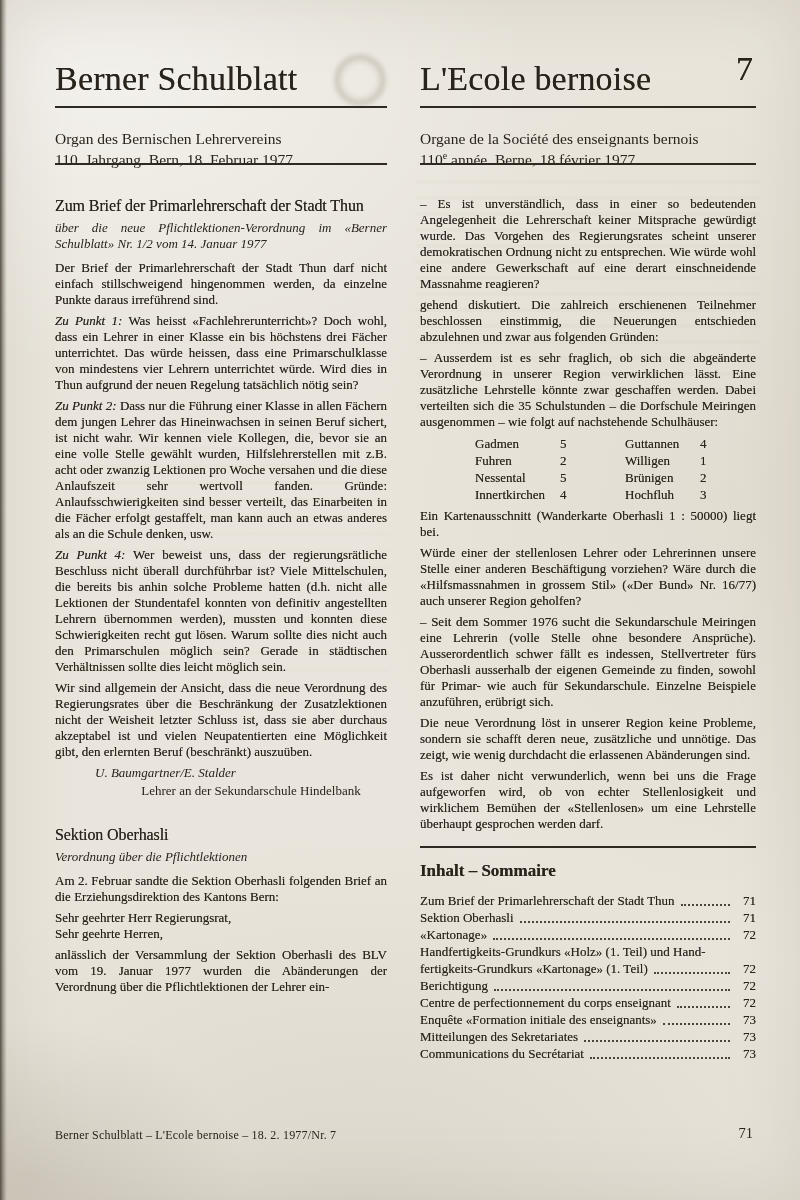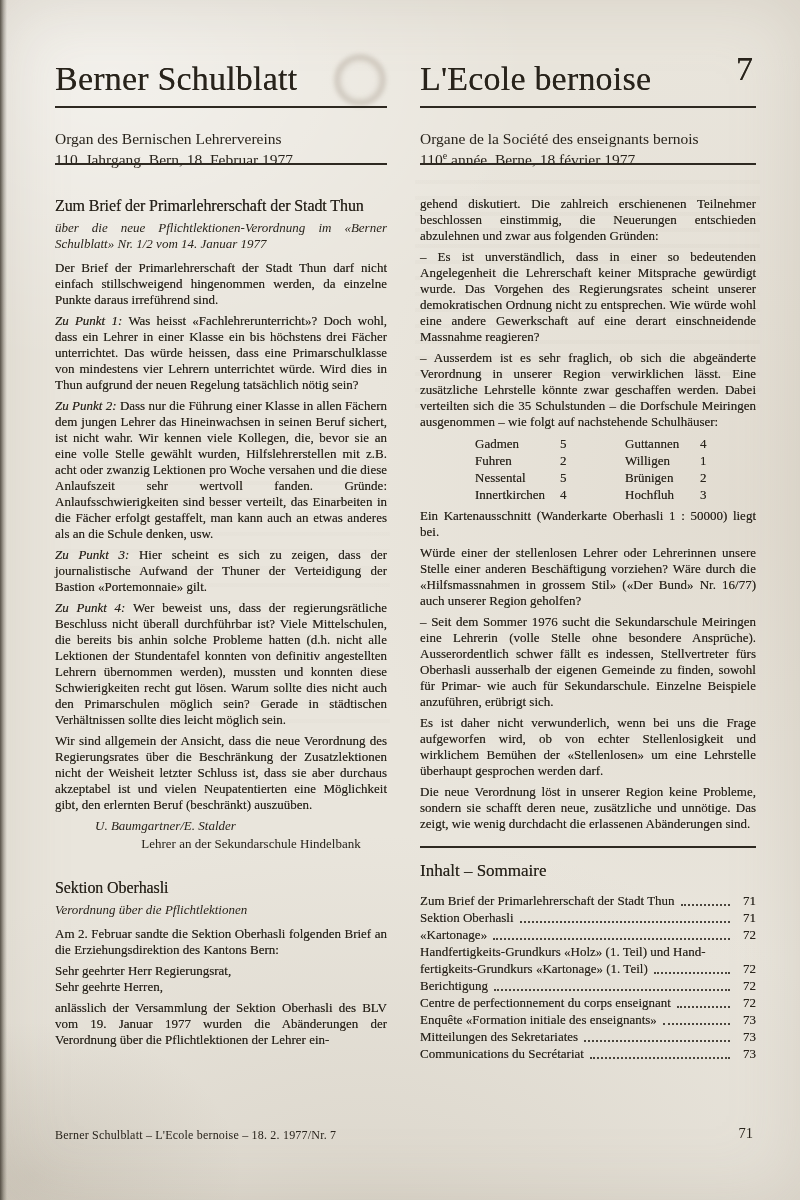--- a/index.html
+++ b/index.html
@@ -64,21 +64,21 @@
   .sig-role{font-size:13px;text-align:center;margin:2px 0 0;padding-left:60px;}
   .article-2{margin-top:26px;}
   .salutation{white-space:pre-line;}
   
   .school-table{margin:3px 0 5px 55px;}
   .school-row{display:grid;grid-template-columns:85px 65px 75px 41px;font-size:13px;line-height:17px;
     text-shadow:0 0 .35px rgba(40,35,27,.6);}
   
   .toc{margin-top:14px;}
   .toc-rule{border-top:2px solid #2e2921;margin:0 0 13px;}
-  .toc-heading{font-size:17px;font-weight:400;margin:0 0 11px;text-shadow:0 0 .4px rgba(40,35,27,.7);}
+  .toc-heading{font-size:17px;font-weight:700;margin:0 0 11px;text-shadow:0 0 .4px rgba(40,35,27,.7);}
   .toc-line,.toc-row{font-size:13px;line-height:17px;text-shadow:0 0 .3px rgba(40,35,27,.55);}
   .toc-row{display:flex;align-items:flex-end;}
   .toc-label{white-space:nowrap;}
   .toc-leader{flex:1 1 auto;margin:0 4px 3px 6px;border-bottom:2px dotted rgba(46,41,33,.85);height:11px;}
   .toc-page{width:22px;text-align:right;}
   
   .footer-line{position:absolute;top:1128px;left:55px;font-size:12px;letter-spacing:.2px;}
   .footer-page{position:absolute;top:1125px;right:47px;font-size:14.5px;}
 </style>
 </head>
@@ -109,42 +109,41 @@
 <div class="rule rule-2r"></div>
 
 <div class="col col-left">
   <div class="article">
     <h2 class="article-heading">Zum Brief der Primarlehrerschaft der Stadt Thun</h2>
     <p class="article-subtitle">über die neue Pflichtlektionen-Verordnung im «Berner Schulblatt» Nr. 1/2 vom 14. Januar 1977</p>
     <div>
         <p class="body-p">Der Brief der Primarlehrerschaft der Stadt Thun darf nicht einfach stillschweigend hingenommen werden, da einzelne Punkte daraus irreführend sind.</p>
         <p class="body-p"><i class="lead">Zu Punkt 1: </i>Was heisst «Fachlehrerunterricht»? Doch wohl, dass ein Lehrer in einer Klasse ein bis höchstens drei Fächer unterrichtet. Das würde heissen, dass eine Primarschulklasse von mindestens vier Lehrern unterrichtet würde. Wird dies in Thun aufgrund der neuen Regelung tatsächlich nötig sein?</p>
         <p class="body-p"><i class="lead">Zu Punkt 2: </i>Dass nur die Führung einer Klasse in allen Fächern dem jungen Lehrer das Hineinwachsen in seinen Beruf sichert, ist nicht wahr. Wir kennen viele Kollegen, die, bevor sie an eine volle Stelle gewählt wurden, Hilfslehrerstellen mit z.B. acht oder zwanzig Lektionen pro Woche versahen und die diese Anlaufszeit sehr wertvoll fanden. Gründe: Anlaufsschwierigkeiten sind besser verteilt, das Einarbeiten in die Fächer erfolgt gestaffelt, man kann auch an etwas anderes als an die Schule denken, usw.</p>
-        <p class="body-p"><i class="lead">Zu Punkt 3: </i>Hier scheint es sich zu zeigen, dass der journalistische Aufwand der Thuner der Verteidigung der Bastion «Portemonnaie» gilt.</p>
         <p class="body-p"><i class="lead">Zu Punkt 4: </i>Wer beweist uns, dass der regierungsrätliche Beschluss nicht überall durchführbar ist? Viele Mittelschulen, die bereits bis anhin solche Probleme hatten (d.h. nicht alle Lektionen der Stundentafel konnten von definitiv angestellten Lehrern übernommen werden), mussten und konnten diese Schwierigkeiten recht gut lösen. Warum sollte dies nicht auch den Primarschulen möglich sein? Gerade in städtischen Verhältnissen sollte dies leicht möglich sein.</p>
         <p class="body-p">Wir sind allgemein der Ansicht, dass die neue Verordnung des Regierungsrates über die Beschränkung der Zusatzlektionen nicht der Weisheit letzter Schluss ist, dass sie aber durchaus akzeptabel ist und vielen Neupatentierten eine Möglichkeit gibt, den erlernten Beruf (beschränkt) auszuüben.</p>
       </div>
     <p class="sig">U. Baumgartner/E. Stalder</p>
     <p class="sig-role">Lehrer an der Sekundarschule Hindelbank</p>
   </div>
 
   <div class="article article-2">
     <h2 class="article-heading">Sektion Oberhasli</h2>
     <p class="article-subtitle">Verordnung über die Pflichtlektionen</p>
     <p class="body-p">Am 2. Februar sandte die Sektion Oberhasli folgenden Brief an die Erziehungsdirektion des Kantons Bern:</p>
     <p class="body-p salutation">Sehr geehrter Herr Regierungsrat,
 Sehr geehrte Herren,</p>
     <p class="body-p">anlässlich der Versammlung der Sektion Oberhasli des BLV vom 19. Januar 1977 wurden die Abänderungen der Verordnung über die Pflichtlektionen der Lehrer ein-</p>
   </div>
 </div>
 
 <div class="col col-right">
   <div>
+      <p class="body-p">– Es ist unverständlich, dass in einer so bedeutenden Angelegenheit die Lehrerschaft keiner Mitsprache gewürdigt wurde. Das Vorgehen des Regierungsrates scheint unserer demokratischen Ordnung nicht zu entsprechen. Wie würde wohl eine andere Gewerkschaft auf eine derart einschneidende Massnahme reagieren?</p>
       <p class="body-p">gehend diskutiert. Die zahlreich erschienenen Teilnehmer beschlossen einstimmig, die Neuerungen entschieden abzulehnen und zwar aus folgenden Gründen:</p>
-      <p class="body-p">– Es ist unverständlich, dass in einer so bedeutenden Angelegenheit die Lehrerschaft keiner Mitsprache gewürdigt wurde. Das Vorgehen des Regierungsrates scheint unserer demokratischen Ordnung nicht zu entsprechen. Wie würde wohl eine andere Gewerkschaft auf eine derart einschneidende Massnahme reagieren?</p>
       <p class="body-p">– Ausserdem ist es sehr fraglich, ob sich die abgeänderte Verordnung in unserer Region verwirklichen lässt. Eine zusätzliche Lehrstelle könnte zwar geschaffen werden. Dabei verteilten sich die 35 Schulstunden – die Dorfschule Meiringen ausgenommen – wie folgt auf nachstehende Schulhäuser:</p>
       <div class="school-table">
         <div class="school-row">
           <span class="school-name">Gadmen</span>
           <span class="school-num">5</span>
           <span class="school-name">Guttannen</span>
           <span class="school-num">4</span>
         </div>
         <div class="school-row">
           <span class="school-name">Fuhren</span>
@@ -161,22 +160,22 @@
         <div class="school-row">
           <span class="school-name">Innertkirchen</span>
           <span class="school-num">4</span>
           <span class="school-name">Hochfluh</span>
           <span class="school-num">3</span>
         </div>
       </div>
       <p class="body-p">Ein Kartenausschnitt (Wanderkarte Oberhasli 1 : 50000) liegt bei.</p>
       <p class="body-p">Würde einer der stellenlosen Lehrer oder Lehrerinnen unsere Stelle einer anderen Beschäftigung vorziehen? Wäre durch die «Hilfsmassnahmen in grossem Stil» («Der Bund» Nr. 16/77) auch unserer Region geholfen?</p>
       <p class="body-p">– Seit dem Sommer 1976 sucht die Sekundarschule Meiringen eine Lehrerin (volle Stelle ohne besondere Ansprüche). Ausserordentlich schwer fällt es indessen, Stellvertreter fürs Oberhasli ausserhalb der eigenen Gemeinde zu finden, sowohl für Primar- wie auch für Sekundarschule. Einzelne Beispiele anzuführen, erübrigt sich.</p>
+      <p class="body-p">Die neue Verordnung löst in unserer Region keine Probleme, sondern sie schafft deren neue, zusätzliche und unnötige. Das zeigt, wie wenig durchdacht die erlassenen Abänderungen sind.</p>
       <p class="body-p">Es ist daher nicht verwunderlich, wenn bei uns die Frage aufgeworfen wird, ob von echter Stellenlosigkeit und wirklichem Bemühen der «Stellenlosen» um eine Lehrstelle überhaupt gesprochen werden darf.</p>
-      <p class="body-p">Die neue Verordnung löst in unserer Region keine Probleme, sondern sie schafft deren neue, zusätzliche und unnötige. Das zeigt, wie wenig durchdacht die erlassenen Abänderungen sind.</p>
     </div>
 
   <div class="toc">
     <div class="toc-rule"></div>
     <h2 class="toc-heading">Inhalt – Sommaire</h2>
     <div>
         <div class="toc-row">
           <span class="toc-label">Zum Brief der Primarlehrerschaft der Stadt Thun</span>
           <span class="toc-leader"></span>
           <span class="toc-page">71</span>

